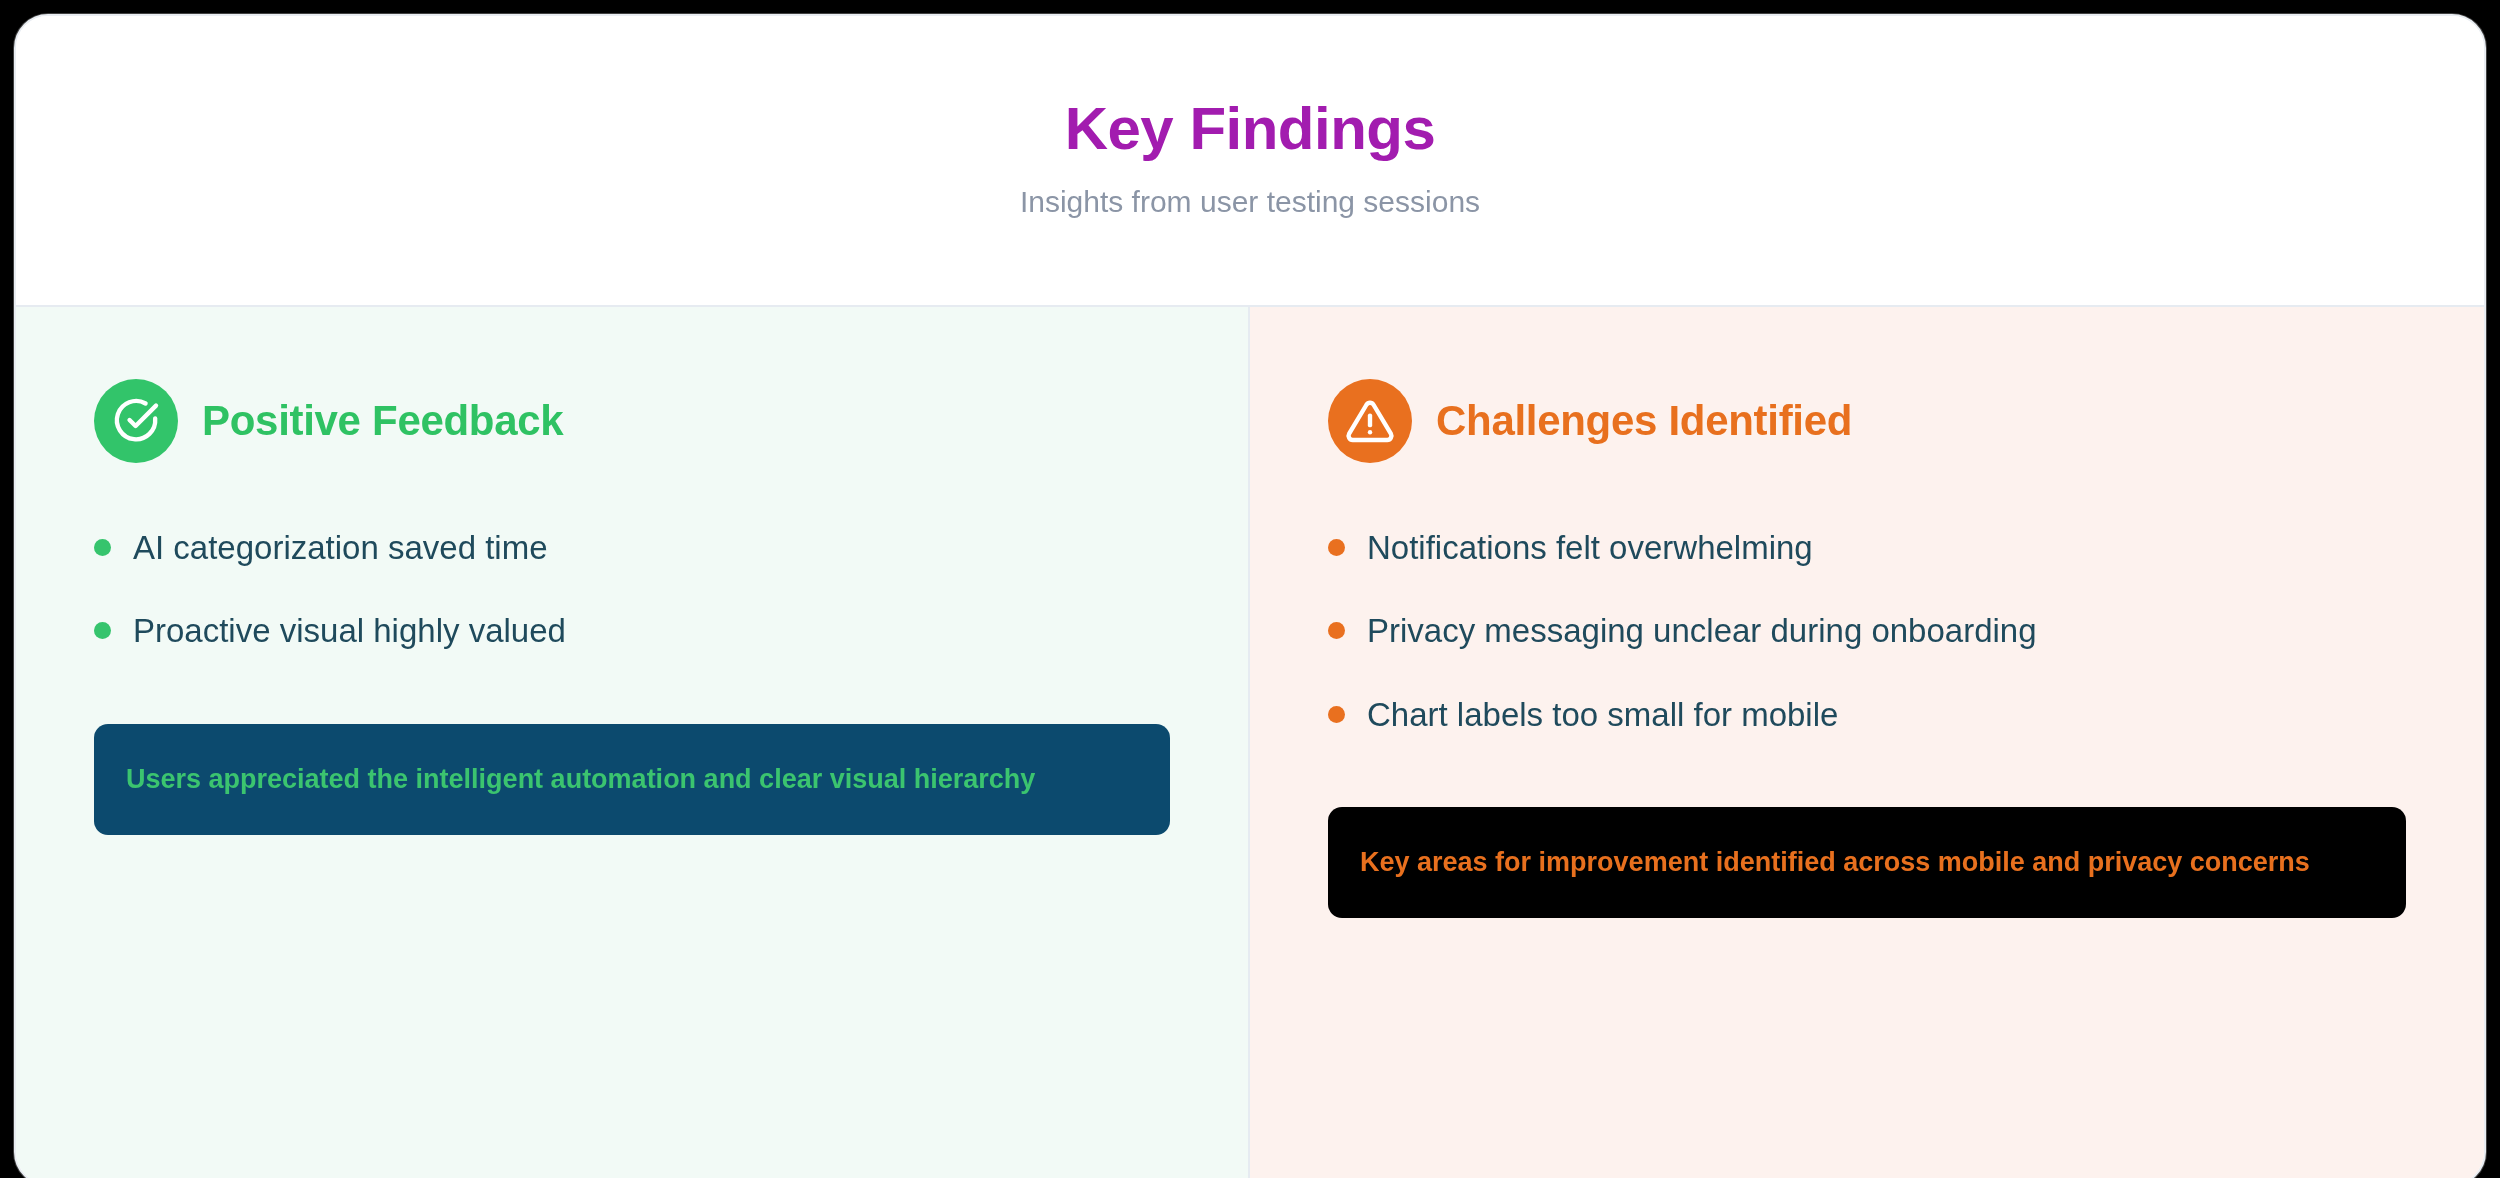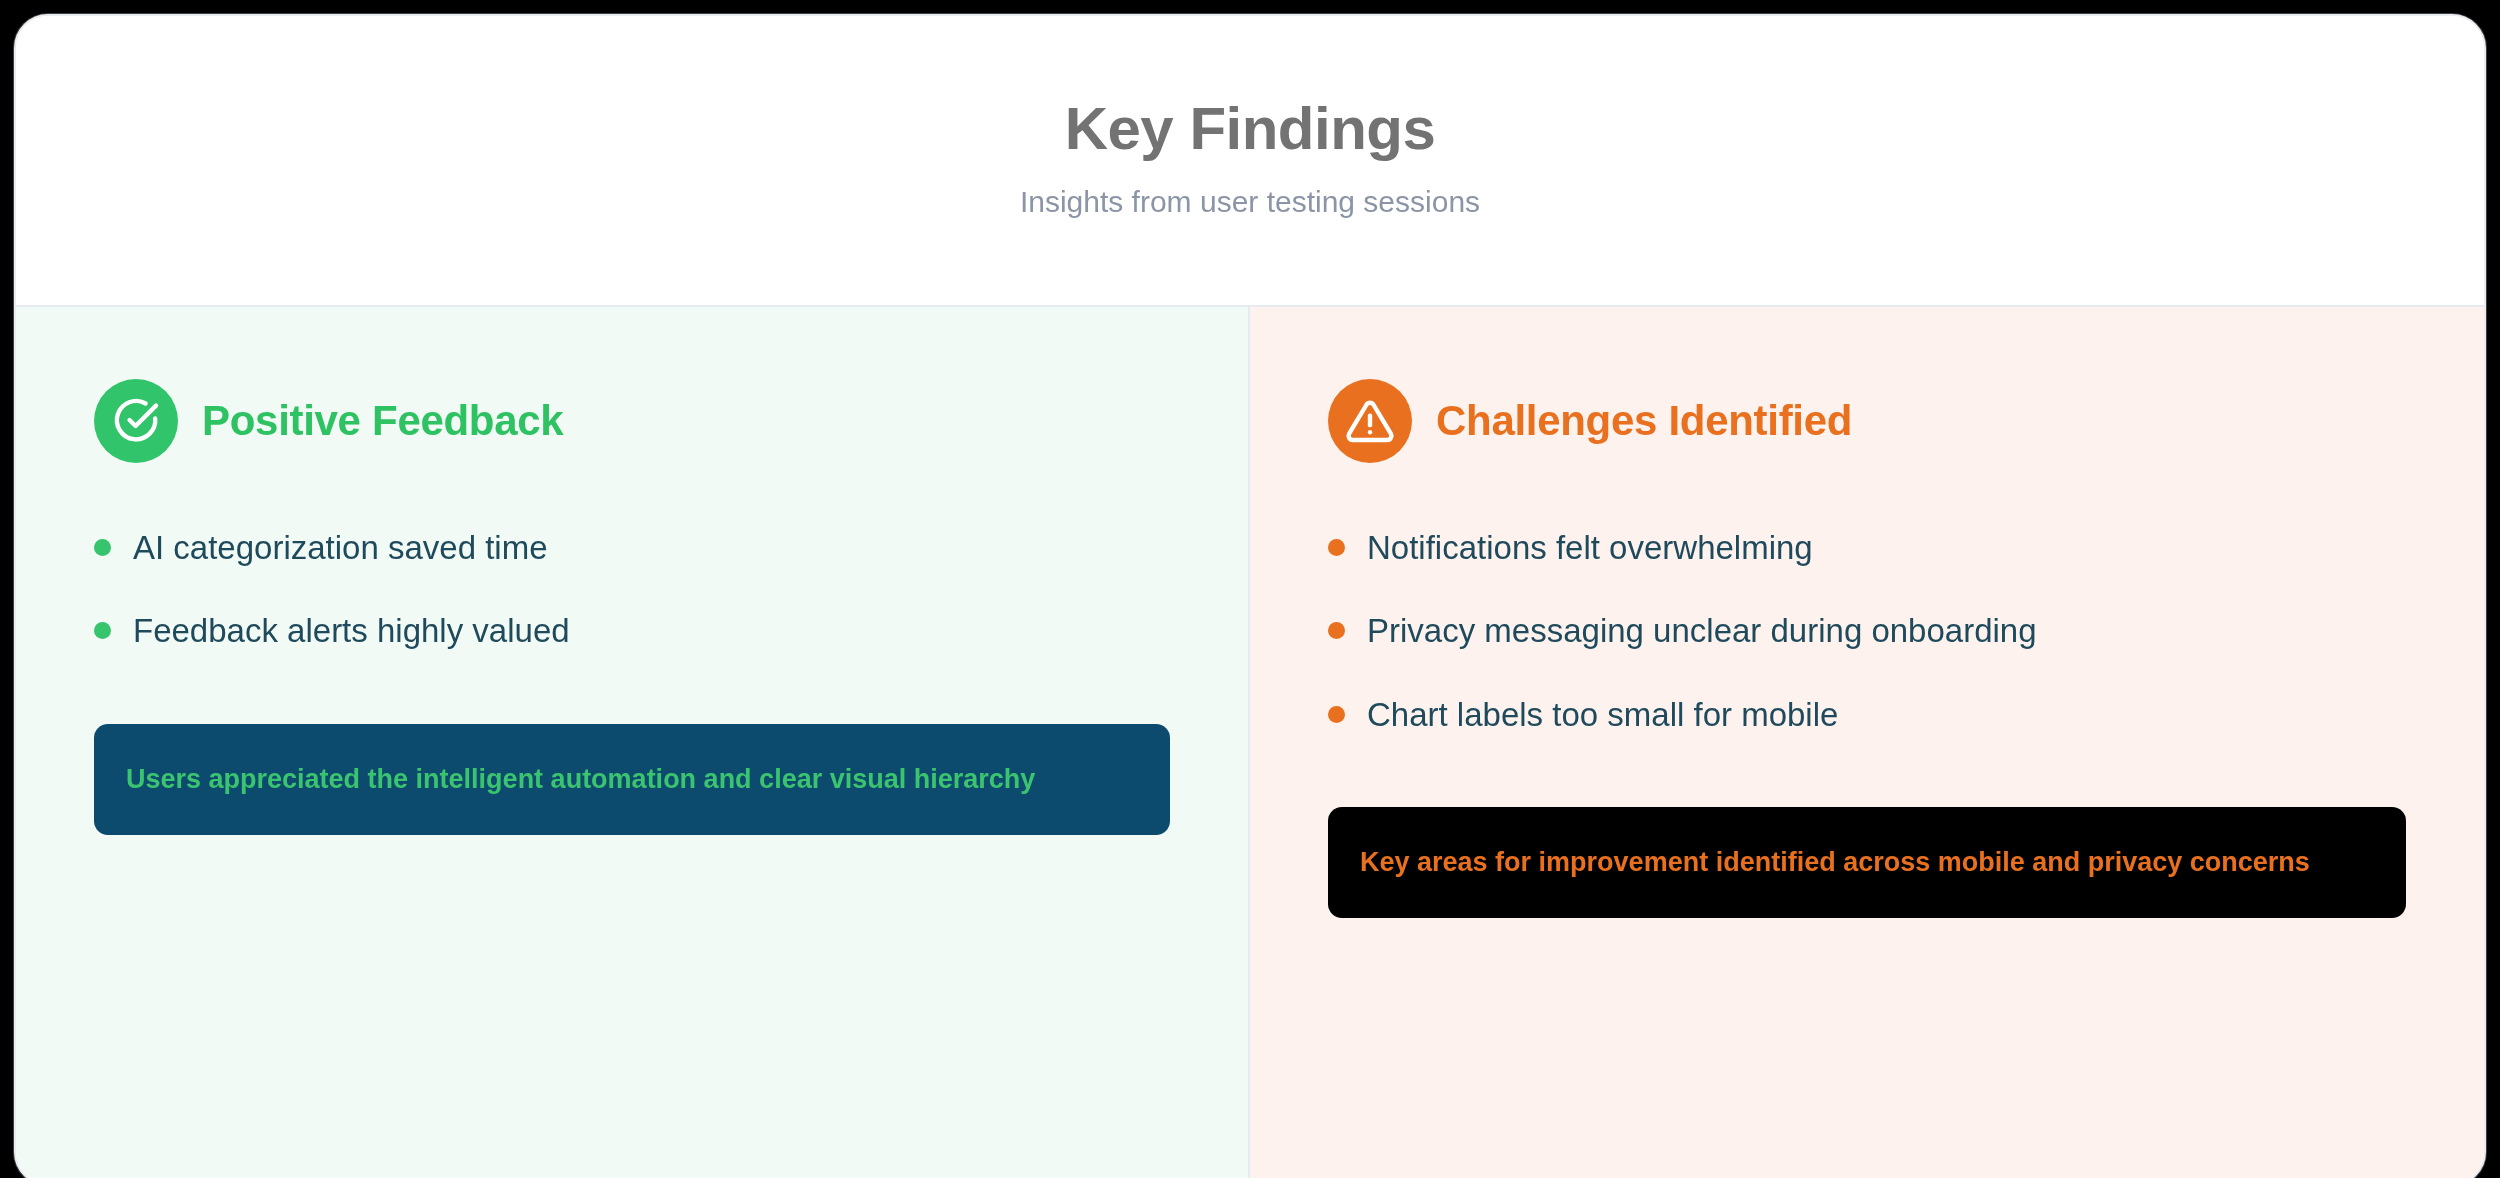--- a/index.html
+++ b/index.html
@@ -42,21 +42,21 @@
     display: flex;
     flex-direction: column;
     align-items: center;
     justify-content: center;
     padding-bottom: 6px;
   }
 
   .page-title {
     font-size: 60px;
     font-weight: bold;
-    color: #737373;
+    color: #a21caf;
     letter-spacing: -0.5px;
     line-height: 1.1;
     margin-bottom: 22px;
   }
 
   .page-subtitle {
     font-size: 30px;
     font-weight: normal;
     color: #8b95a6;
     line-height: 1.2;
@@ -198,21 +198,21 @@
           <div class="panel-title title-positive">Positive Feedback</div>
         </div>
 
         <ul class="bullet-list">
           <li class="bullet-item">
             <span class="bullet-dot dot-positive"></span>
             <span class="bullet-text">AI categorization saved time</span>
           </li>
           <li class="bullet-item">
             <span class="bullet-dot dot-positive"></span>
-            <span class="bullet-text">Feedback alerts highly valued</span>
+            <span class="bullet-text">Proactive visual highly valued</span>
           </li>
         </ul>
 
         <div class="summary-box summary-positive">
           <span class="summary-text summary-text-positive">Users appreciated the intelligent automation and clear visual hierarchy</span>
         </div>
 
       </div>
 
       <div class="panel panel-challenges">

